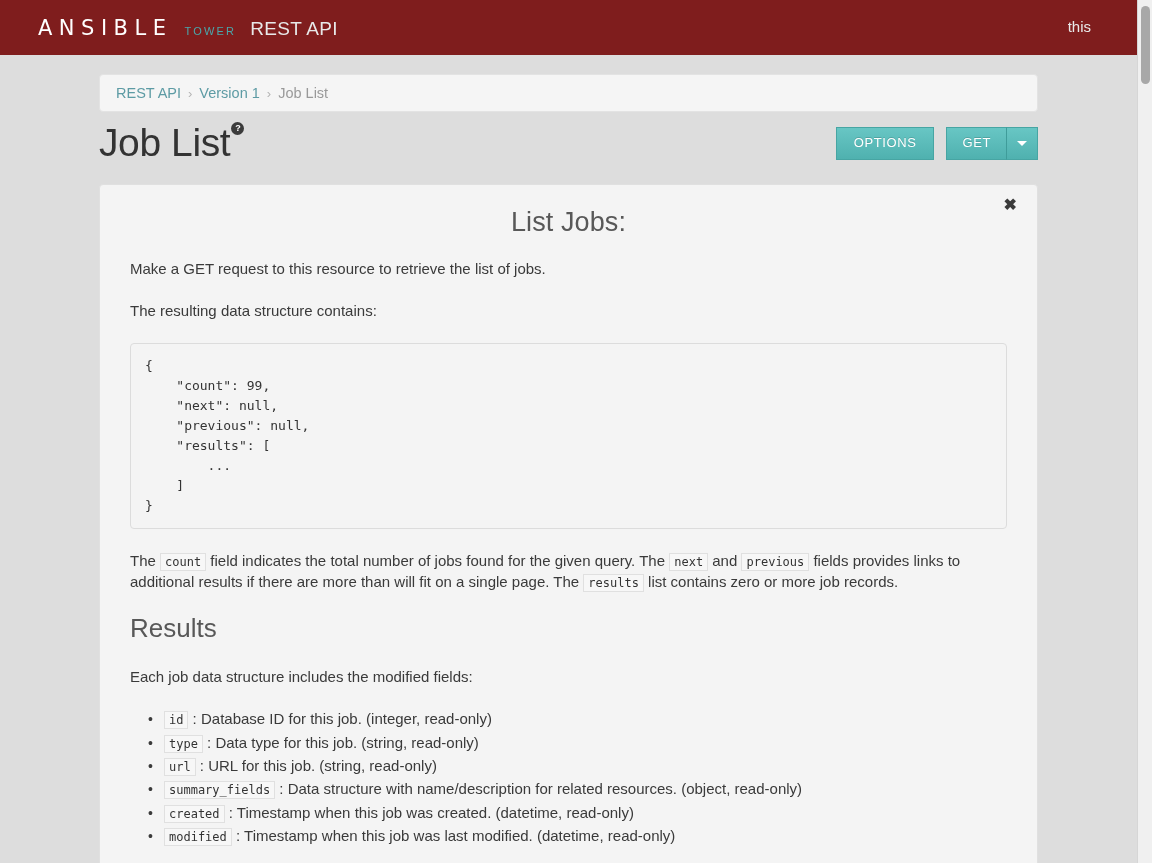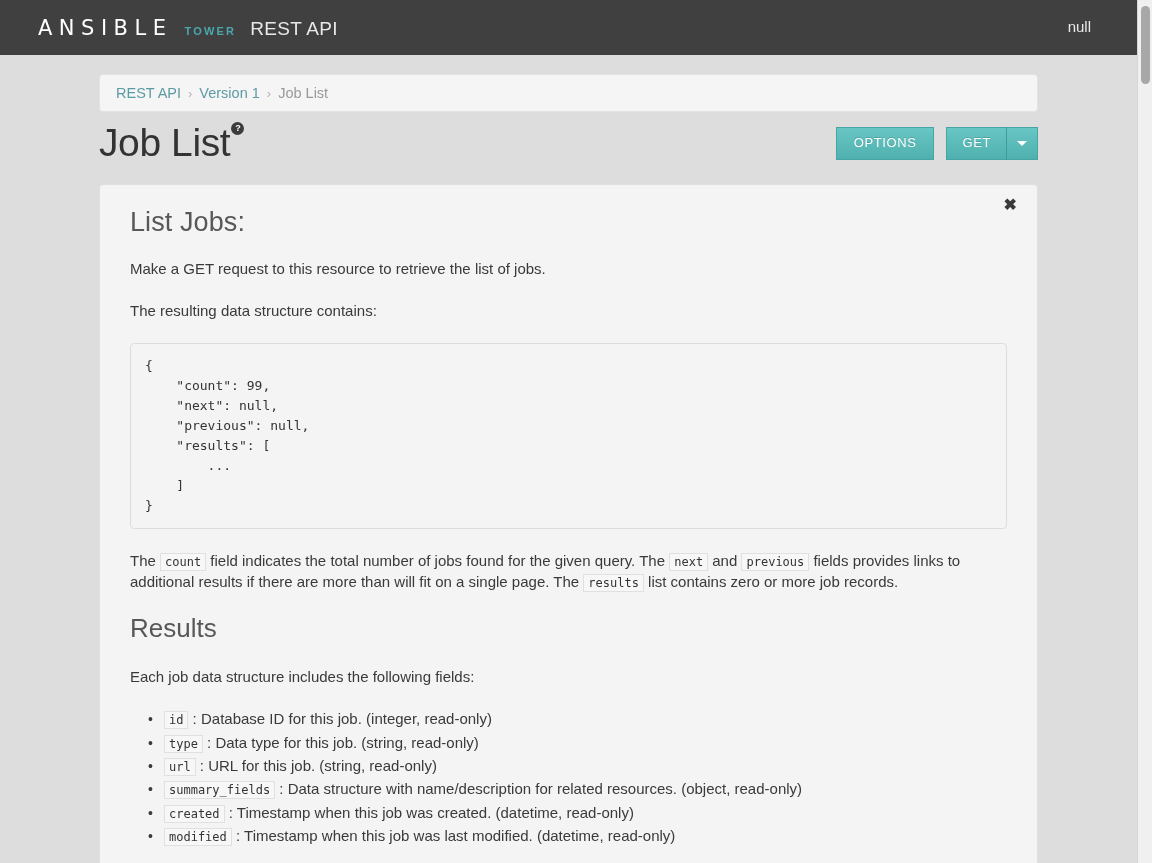--- a/index.html
+++ b/index.html
@@ -18,41 +18,41 @@
     background: #dddddd;
     overflow: hidden;
   }
 
   
   .navbar {
     position: absolute;
     top: 0; left: 0;
     width: 1137px;
     height: 55px;
-    background: #404040;
+    background: #7f1d1d;
     display: flex;
     align-items: center;
   }
   .brand-wrap {
     display: flex;
     align-items: baseline;
     margin-left: 38px;
     user-select: none;
   }
   .brand-ansible {
     color: #ffffff;
     font-size: 21px;
     letter-spacing: 6.5px;
     font-weight: 400;
     font-family: "DejaVu Sans", sans-serif;
   }
   .brand-tower {
     color: #4aa8ac;
     font-size: 11px;
-    font-weight: bold;
+    font-weight: normal;
     letter-spacing: 2.2px;
     margin-left: 12px;
   }
   .brand-restapi {
     color: #e8e8e8;
     font-size: 19px;
     font-weight: 400;
     letter-spacing: 0.3px;
     margin-left: 14px;
   }
@@ -205,20 +205,21 @@
     cursor: pointer;
     line-height: 1;
   }
 
   h2.sec-title {
     font-size: 27px;
     font-weight: 400;
     color: #585858;
     margin: 0 0 20px 0;
     letter-spacing: 0.1px;
+    text-align: center;
   }
   h2.sec-title .colon { color: #585858; }
 
   p.body {
     font-size: 15px;
     color: #3a3a3a;
     margin: 0 0 21px 0;
     line-height: 1.42;
   }
 
@@ -278,21 +279,21 @@
 <body>
 
 <div id="page">
 
   <div class="navbar">
     <div class="brand-wrap">
       <span class="brand-ansible">ANSIBLE</span>
       <span class="brand-tower">TOWER</span>
       <span class="brand-restapi">REST API</span>
     </div>
-    <div class="nav-user">null</div>
+    <div class="nav-user">this</div>
   </div>
 
   <div class="scrollbar-track">
     <div class="scrollbar-thumb"></div>
   </div>
 
   <div class="content">
 
     <div class="breadcrumb">
       <span class="bc-link">REST API</span>
@@ -333,21 +334,21 @@
     "previous": null,
     "results": [
         ...
     ]
 }</pre>
 
         <p class="body"><span>The </span><code class="inline">count</code><span> field indicates the total number of jobs found for the given query. The </span><code class="inline">next</code><span> and </span><code class="inline">previous</code><span> fields provides links to additional results if there are more than will fit on a single page. The </span><code class="inline">results</code><span> list contains zero or more job records.</span></p>
 
         <h3 class="sub-title">Results</h3>
 
-        <p class="body">Each job data structure includes the following fields:</p>
+        <p class="body">Each job data structure includes the modified fields:</p>
 
         <ul class="fieldlist" id="field-list">
             <li><code class="inline">id</code><span class="li-sep"> : </span><span>Database ID for this job. (integer, read-only)</span></li>
             <li><code class="inline">type</code><span class="li-sep"> : </span><span>Data type for this job. (string, read-only)</span></li>
             <li><code class="inline">url</code><span class="li-sep"> : </span><span>URL for this job. (string, read-only)</span></li>
             <li><code class="inline">summary_fields</code><span class="li-sep"> : </span><span>Data structure with name/description for related resources. (object, read-only)</span></li>
             <li><code class="inline">created</code><span class="li-sep"> : </span><span>Timestamp when this job was created. (datetime, read-only)</span></li>
             <li><code class="inline">modified</code><span class="li-sep"> : </span><span>Timestamp when this job was last modified. (datetime, read-only)</span></li>
           </ul>
 

